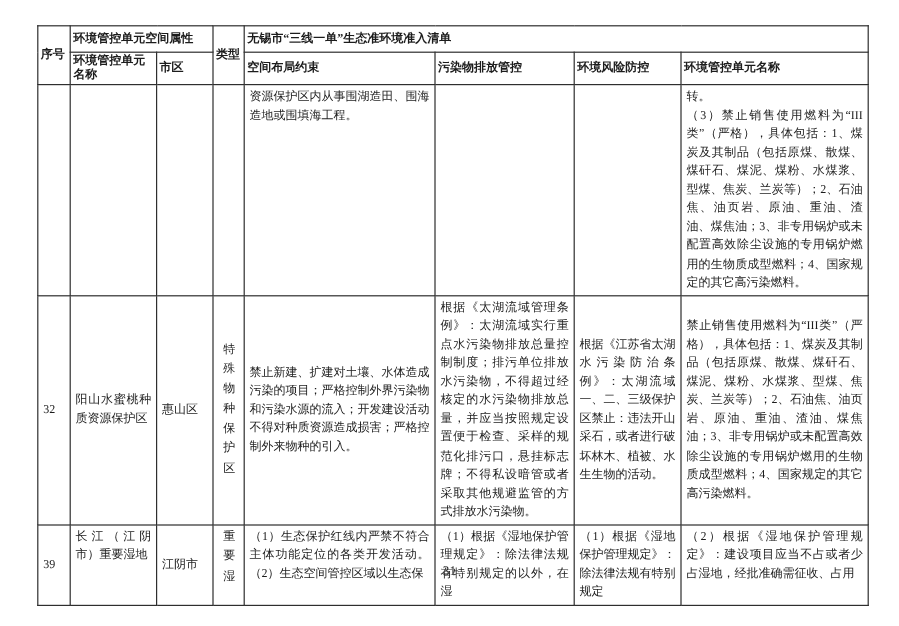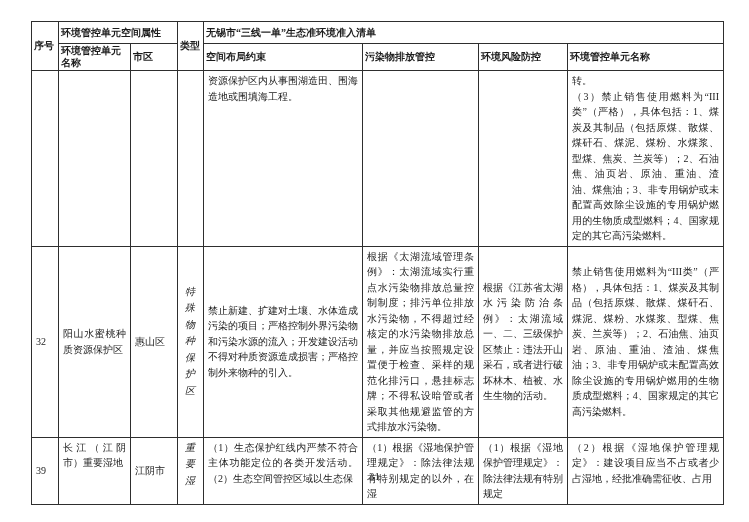--- a/index.html
+++ b/index.html
@@ -24,21 +24,21 @@
     white-space:pre-line;
     text-align:justify;
   }
   tr.h1 td, tr.h2 td{
     font-weight:bold;text-align:left;line-height:12px;padding:1px 2px;white-space:normal;
   }
   td.center{text-align:center;margin-top:16px;}
   td.wide{padding:2px 7px;margin-top:48px;}
   .vtext{
     width:11px;margin:0 auto;word-break:break-all;
-    line-height:16.5px;font-size:10px;text-align:left;font-style:italic;
+    line-height:16.5px;font-size:10px;text-align:right;
   }
   tr.rowcont td{vertical-align:top;}
   tr.row33 td{vertical-align:top;}
   .pageno{
     position:absolute;left:0;top:470px;width:749px;
     text-align:center;font-size:11px;color:#222;
   }
 </style>
 </head>
 <body>

